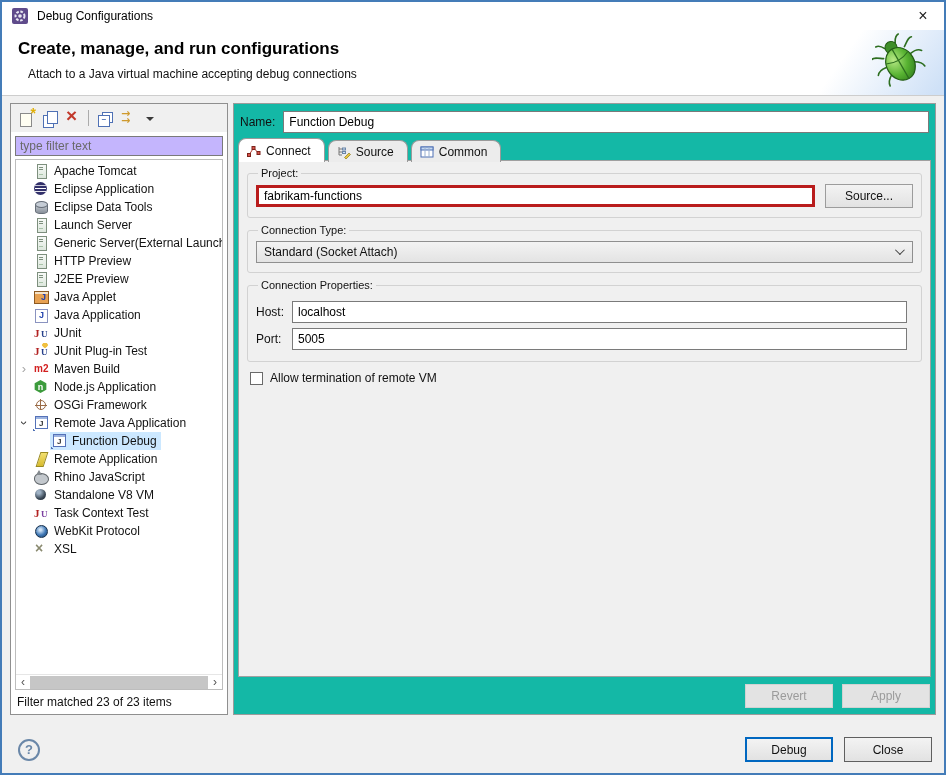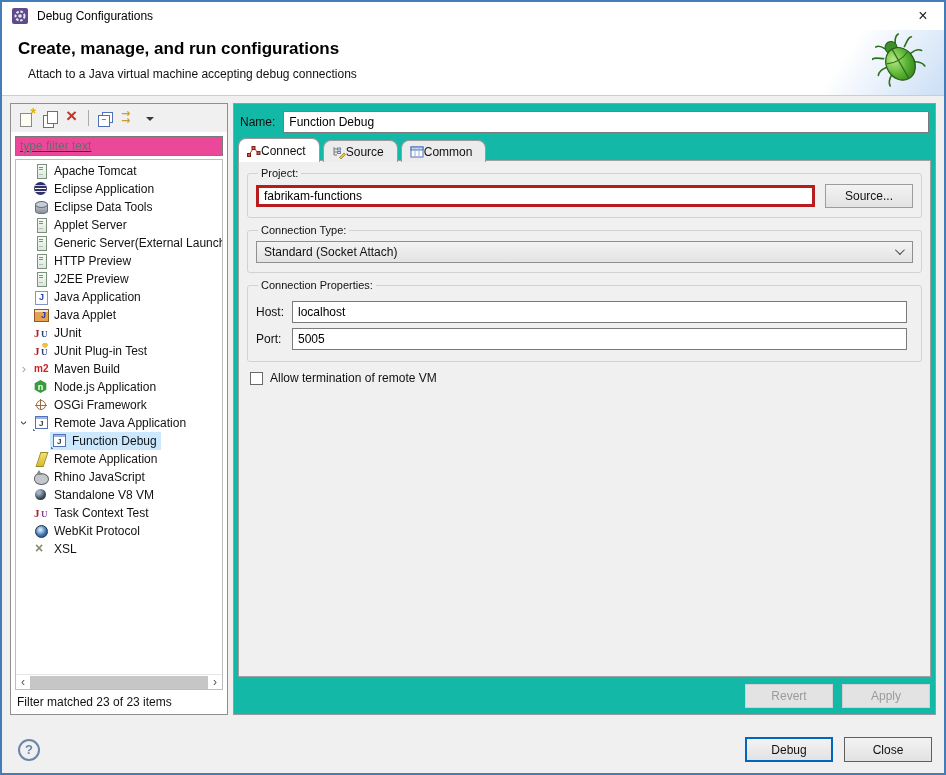--- a/index.html
+++ b/index.html
@@ -49,21 +49,21 @@
     background:#fff; border:1px solid #4f71b5; font:bold 8px/8px "Liberation Sans",sans-serif;
     color:#4f71b5; text-align:center; }
   .tb-filter::before { content:"→"; position:absolute; left:2px; top:-2px;
     font:bold 11px/12px "DejaVu Sans",sans-serif; color:#cf9a2e; }
   .tb-filter::after { content:"→"; position:absolute; left:2px; top:5px;
     font:bold 11px/12px "DejaVu Sans",sans-serif; color:#cf9a2e; }
   .tb-dropdown-arrow::before { content:""; position:absolute; left:4px; top:7px;
     border-left:4px solid transparent; border-right:4px solid transparent; border-top:4px solid #3a3a3a; }
   .lp-filter { margin:4px 4px 3px; }
   .lp-filter input { width:100%; height:20px; border:1px solid #7a7a7a; padding:0 4px;
-    font:12px "Liberation Sans",sans-serif; color:#333; background:#ec4899; outline:none;text-decoration:underline; }
+    font:12px "Liberation Sans",sans-serif; color:#333; background:#c4b5fd; outline:none; }
   .lp-filter input::placeholder { color:#696969; opacity:1; }
   .lp-tree { margin:0 4px; border:1px solid #bdbdbd; flex:1; background:#fff;
     display:flex; flex-direction:column; overflow:hidden; }
   .tree-rows { flex:1; padding-top:2px; overflow:hidden; }
   .trow { display:flex; align-items:center; height:18px; white-space:nowrap; }
   .exp { width:16px; flex:0 0 16px; text-align:center; font-size:13px; line-height:16px; color:#a6a6a6; }
   .exp.wide { width:34px; flex:0 0 34px; }
   .exp.expanded { transform:rotate(90deg); color:#3c3c3c; width:16px; flex:0 0 16px; }
   .rcore { display:inline-flex; align-items:center; gap:5px; height:18px; padding:0 4px 0 1px; }
   .rcore.sel { background:var(--selection-bg,#cce8ff); }
@@ -130,21 +130,21 @@
   .ti-xsl::before { content:"×"; position:absolute; left:2px; top:-1px;
     font:bold 14px/16px "Liberation Sans",sans-serif; color:#8a8a70; }
   
   .right-panel { position:absolute; left:231px; right:8px; top:7px; bottom:13px;
     border:1px solid #9b9b9b; background:#14b8a6; }
   .rp-name-row { position:absolute; top:7px; left:6px; right:6px; height:22px; display:flex; align-items:center; }
   .rp-name-row label { margin-right:8px; }
   .rp-name-row input { flex:1; height:22px; border:1px solid #7a7a7a; background:#fff; padding:0 5px;
     font:12px "Liberation Sans",sans-serif; outline:none; }
   .rp-tabs { position:absolute; top:33px; left:4px; right:4px; height:24px; display:flex; align-items:flex-end; }
-  .tab { height:22px; display:flex; align-items:center; padding:0 13px 0 8px;
+  .tab { height:22px; display:flex; align-items:center; gap:5px; padding:0 13px 0 8px;
     border:1px solid #9a9a9a; border-bottom:none; border-radius:8px 8px 0 0; margin-right:3px;
     background:#ececec; position:relative; z-index:1; margin-bottom:-1px; }
   .tab.active { background:#fff; z-index:3; height:24px; }
   .tabic { width:14px; height:14px; display:inline-flex; }
   .rp-content { position:absolute; top:56px; left:4px; right:4px; bottom:37px;
     border:1px solid #a0a0a0; background:#f0f0f0; z-index:0; padding:6px 8px; overflow:hidden; }
   fieldset.group { border:1px solid #d2d2d2; border-radius:3px; margin-bottom:6px; padding:5px 8px 9px; }
   fieldset.group legend { font-size:11px; padding:0 3px; margin-left:2px; }
   .proj-row { display:flex; align-items:center; gap:10px; }
   .proj-row input { flex:1; height:22px; border:3px solid #b91c1c; background:#fff; padding:0 5px;
@@ -269,21 +269,21 @@
               <span class="exp"></span>
               <span class="rcore">
                 <span class="ti ti-database"></span>
                 <span class="rlabel">Eclipse Data Tools</span>
               </span>
             </div>
             <div class="trow">
               <span class="exp"></span>
               <span class="rcore">
                 <span class="ti ti-server"></span>
-                <span class="rlabel">Applet Server</span>
+                <span class="rlabel">Launch Server</span>
               </span>
             </div>
             <div class="trow">
               <span class="exp"></span>
               <span class="rcore">
                 <span class="ti ti-server"></span>
                 <span class="rlabel">Generic Server(External Launch)</span>
               </span>
             </div>
             <div class="trow">
@@ -296,29 +296,29 @@
             <div class="trow">
               <span class="exp"></span>
               <span class="rcore">
                 <span class="ti ti-server"></span>
                 <span class="rlabel">J2EE Preview</span>
               </span>
             </div>
             <div class="trow">
               <span class="exp"></span>
               <span class="rcore">
+                <span class="ti ti-java-applet"></span>
+                <span class="rlabel">Java Applet</span>
+              </span>
+            </div>
+            <div class="trow">
+              <span class="exp"></span>
+              <span class="rcore">
                 <span class="ti ti-java-application"></span>
                 <span class="rlabel">Java Application</span>
-              </span>
-            </div>
-            <div class="trow">
-              <span class="exp"></span>
-              <span class="rcore">
-                <span class="ti ti-java-applet"></span>
-                <span class="rlabel">Java Applet</span>
               </span>
             </div>
             <div class="trow">
               <span class="exp"></span>
               <span class="rcore">
                 <span class="ti ti-junit"></span>
                 <span class="rlabel">JUnit</span>
               </span>
             </div>
             <div class="trow">

